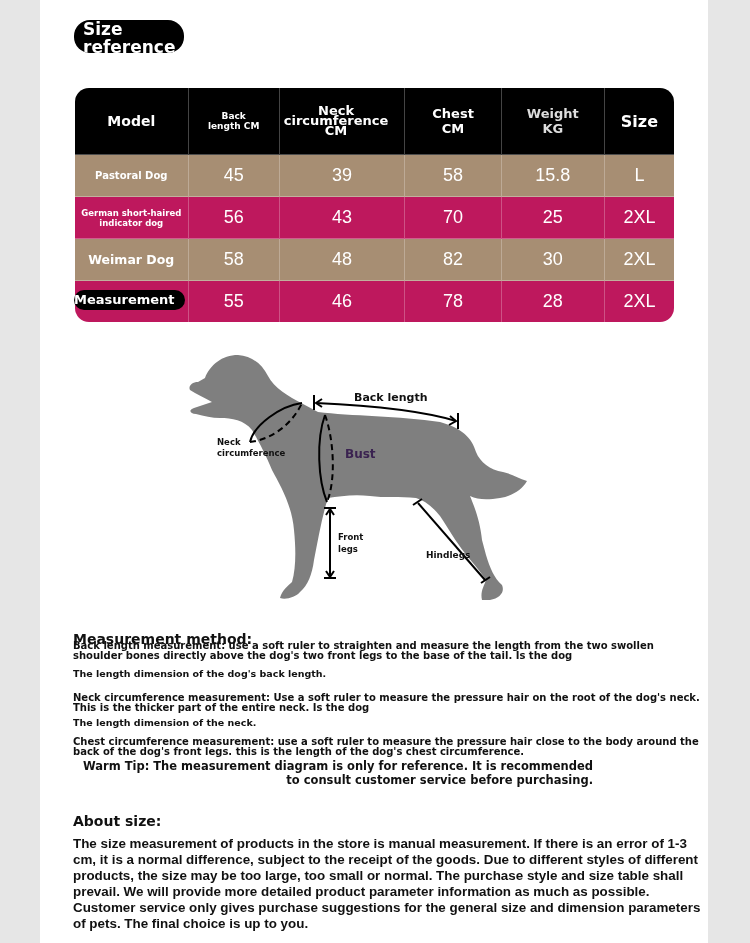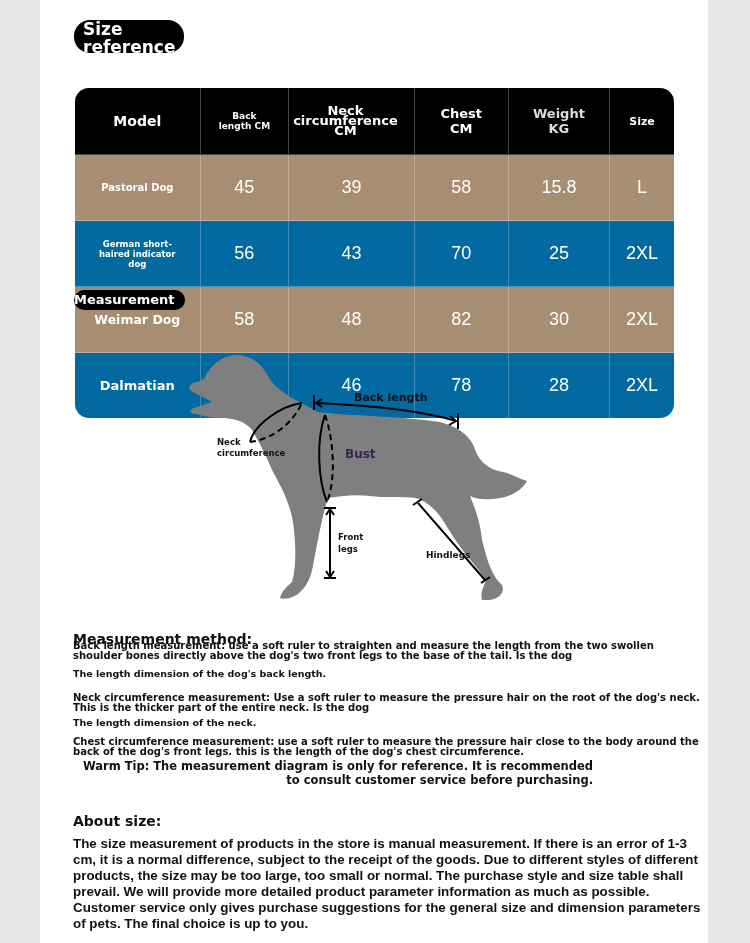--- a/index.html
+++ b/index.html
@@ -4,31 +4,31 @@
 <style>
   html,body{margin:0;padding:0;}
   body{width:750px;height:943px;background:#e6e6e6;position:relative;overflow:hidden;font-family:"DejaVu Sans",sans-serif;}
   .panel{position:absolute;left:40px;top:0;width:668px;height:943px;background:#fff;}
   .pill{position:absolute;background:#000;color:#fff;font-weight:bold;border-radius:16px;overflow:hidden;line-height:18px;}
   .pill.size{left:74px;top:20px;width:110px;height:33px;font-size:17px;padding:0 0 0 9px;box-sizing:border-box;}
   .pill.meas{left:74px;top:290px;width:111px;height:20px;font-size:13px;line-height:17px;padding:1px 0 0 0;box-sizing:border-box;}
   table.sz{position:absolute;left:75px;top:88px;width:599px;border-collapse:collapse;border-radius:14px;overflow:hidden;}
   table.sz th{background:#000;color:#fff;height:34px;font-weight:bold;text-align:center;border-right:1px solid #444;padding:16px;}
   table.sz th:last-child{border-right:none;}
-  table.sz td{height:33px;text-align:center;color:#fff;font-family:"Liberation Sans",sans-serif;font-size:18px;border-right:1px solid rgba(255,255,255,0.25);border-top:1px solid rgba(255,255,255,0.3);padding:16px;}
+  table.sz td{height:33px;text-align:center;color:#fff;font-family:"Liberation Sans",sans-serif;font-size:18px;border-right:1px solid rgba(255,255,255,0.25);border-top:1px solid rgba(255,255,255,0.3);padding:4px;}
   table.sz td:last-child{border-right:none;}
   table.sz td.model{font-family:"DejaVu Sans",sans-serif;font-weight:bold;}
   tr.tan td{background:#a78e73;}
-  tr.pink td{background:#0369a1;}
+  tr.pink td{background:#be185d;}
   .th-model{font-size:14px;width:123px;}
   .th-back{font-size:9px;width:95px;margin-left:36px;}
   .th-neck{font-size:13px;width:95px;text-align:right;line-height:10px;padding-left:4px!important;}
   .th-chest{font-size:13px;width:95px;}
   .th-weight{font-size:13px;width:96px;color:#ddd!important;}
-  .th-size{font-size:11px;}
+  .th-size{font-size:16px;}
   .dog{position:absolute;left:180px;top:345px;width:360px;height:260px;}
   .lbl{position:absolute;font-weight:bold;color:#111;}
   .txt{position:absolute;left:73px;color:#111;font-weight:bold;}
   .t-small{font-size:10px;line-height:10px;width:630px;}
   .t-mid{font-size:9.5px;}
   .t-head{font-size:14px;margin-top:12px;}
   .t-warm{font-size:11.5px;line-height:14px;width:520px;}
   .t-about-h{font-size:14px;}
   .t-about{font-family:"Liberation Sans",sans-serif;font-size:13.4px;line-height:16px;width:635px;}
 </style>

